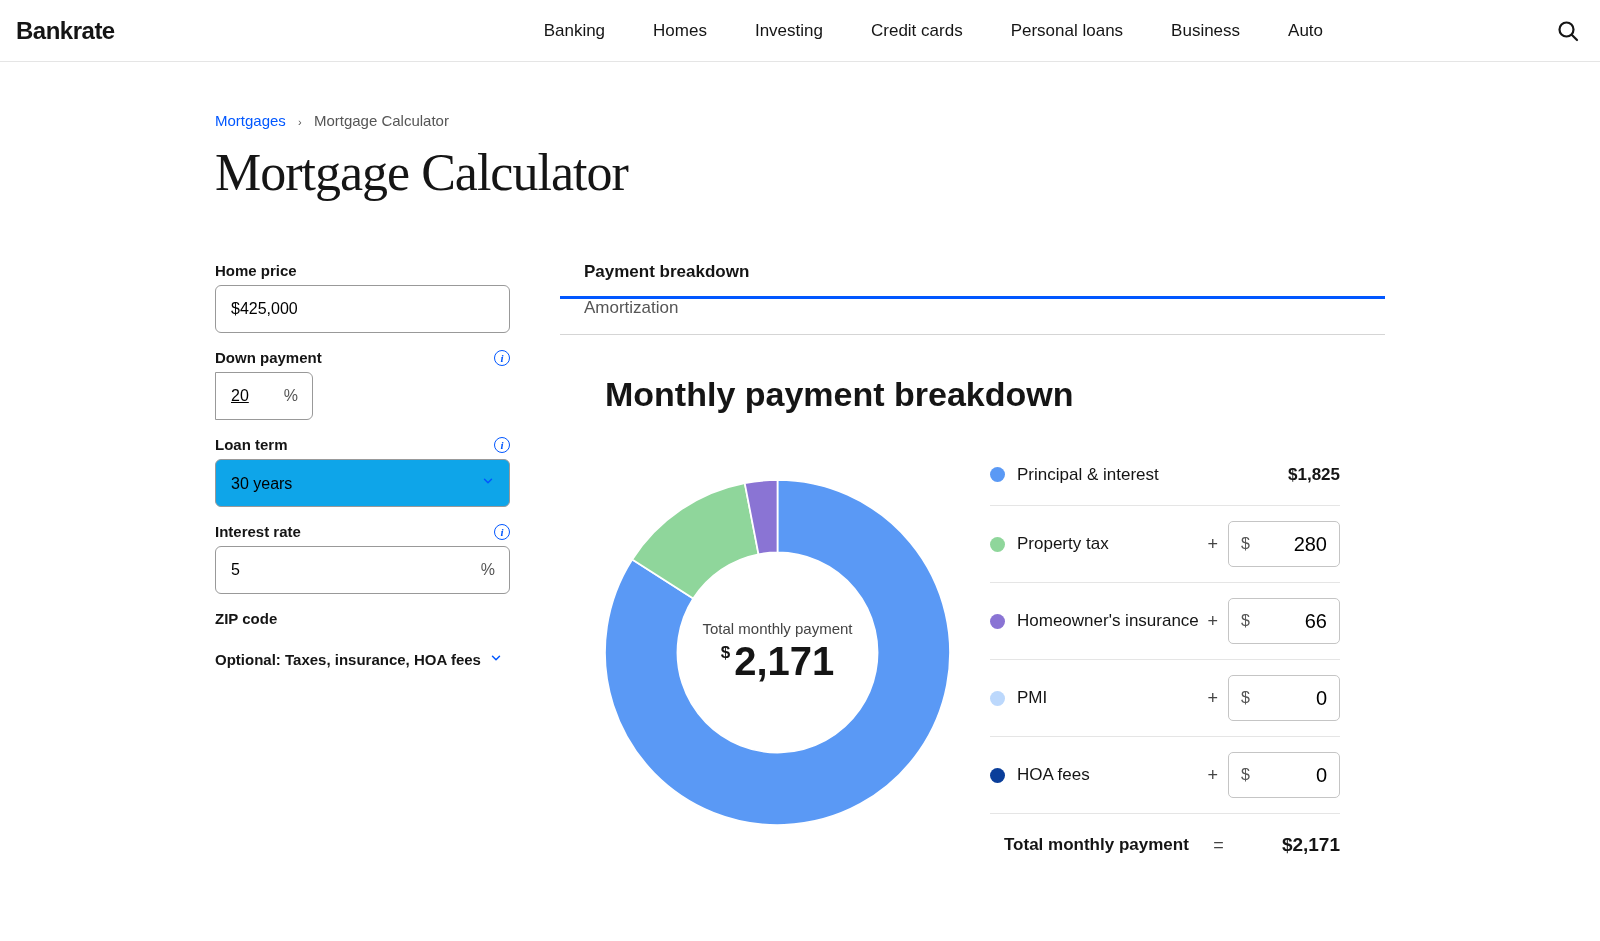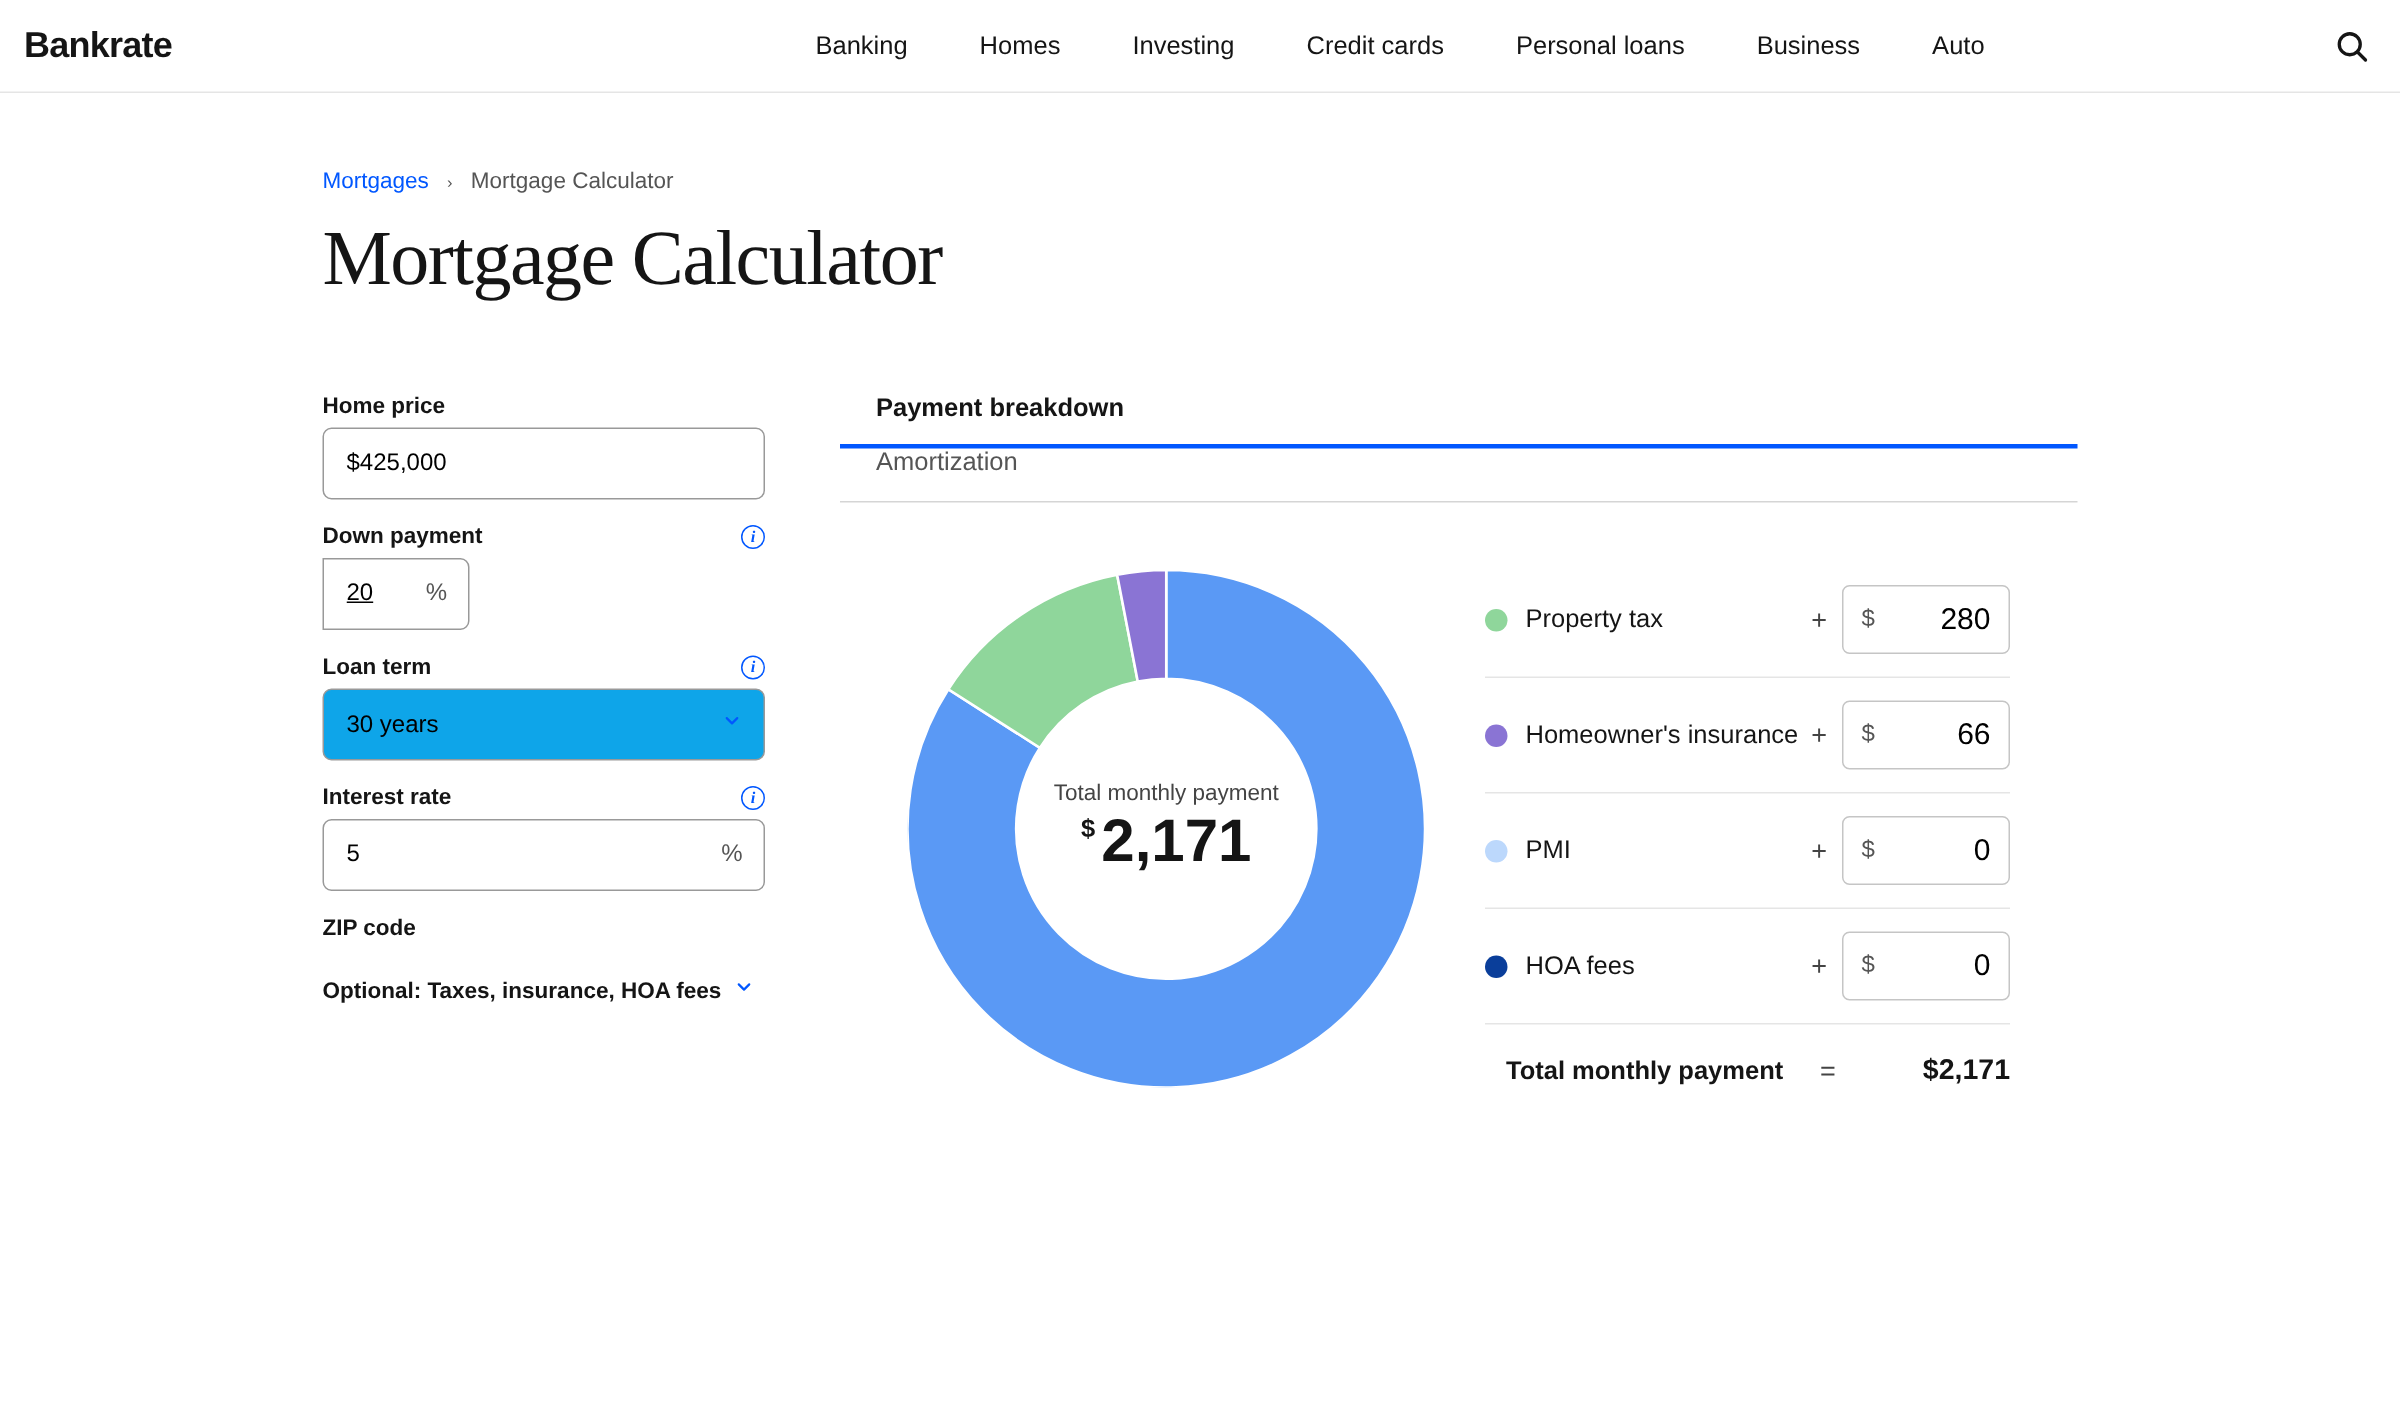--- a/index.html
+++ b/index.html
@@ -163,35 +163,43 @@
       </div>
     </div>
 
     <div class="main">
       <div class="tabs">
         <div class="tab active">Payment breakdown</div>
         <div class="tab">Amortization</div>
       </div>
 
       <div class="panel">
+        <h2>Monthly payment breakdown</h2>
 
         <div class="breakdown">
           <div class="donut-wrap">
             <svg id="donut-svg" viewBox="0 0 200 200">
                 <path d="M 100 0 A 100 100 0 1 1 15.778764239195723 46.085405993154104 L 51.15168325873352 68.72953547602938 A 58 58 0 1 0 100 42 Z" fill="#5a99f5" stroke="#fff" stroke-width="1"></path>
                 <path d="M 15.778764239195723 46.085405993154104 A 100 100 0 0 1 81.01459762748047 1.8187670847756578 L 88.98846662393868 43.054884909169886 A 58 58 0 0 0 51.15168325873352 68.72953547602938 Z" fill="#8fd69b" stroke="#fff" stroke-width="1"></path>
                 <path d="M 81.01459762748047 1.8187670847756578 A 100 100 0 0 1 99.99999999999999 0 L 99.99999999999999 42 A 58 58 0 0 0 88.98846662393868 43.054884909169886 Z" fill="#8a74d4" stroke="#fff" stroke-width="1"></path>
               </svg>
             <div class="donut-center">
               <div class="donut-label">Total monthly payment</div>
               <div class="donut-value"><span class="donut-currency">$</span><span>2,171</span></div>
             </div>
           </div>
 
           <div class="legend">
+            <div class="legend-row">
+              <div class="legend-left">
+                <span class="swatch" style="background:#5a99f5"></span>
+                <span class="legend-label">Principal &amp; interest</span>
+              </div>
+              <span class="legend-value">$1,825</span>
+            </div>
 
             <div class="legend-row">
               <div class="legend-left">
                 <span class="swatch" style="background:#8fd69b"></span>
                 <span class="legend-label">Property tax</span>
               </div>
               <div class="legend-right">
                 <span class="plus">+</span>
                 <div class="mini-input-wrap">
                     <span class="cur">$</span>

